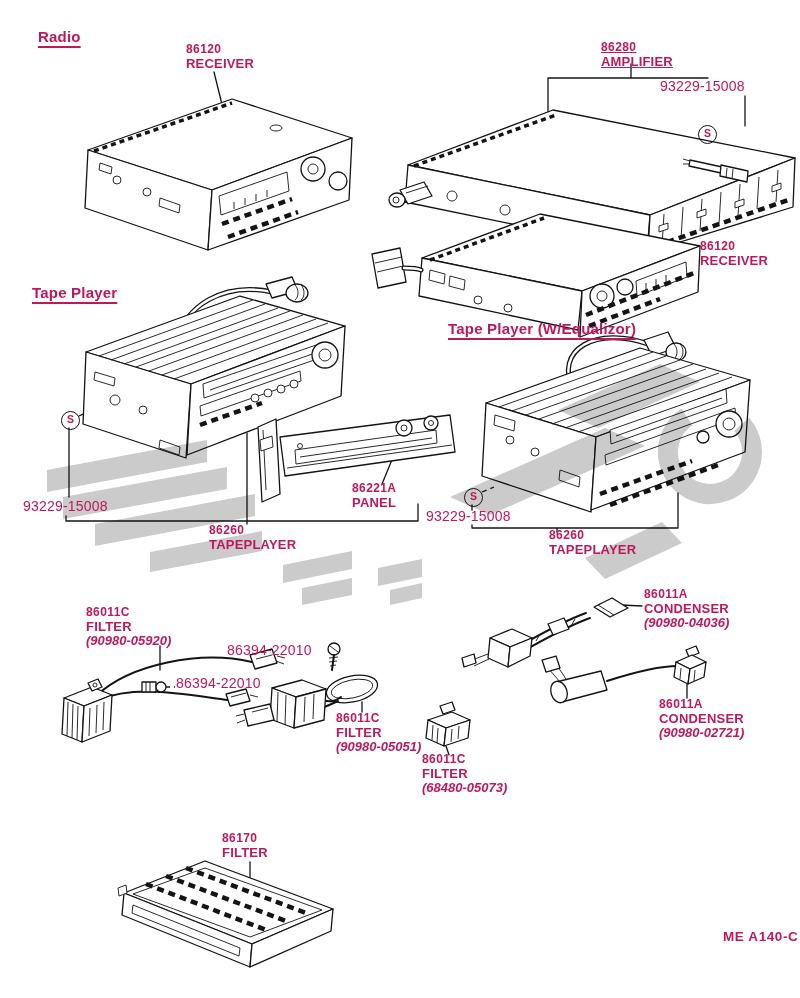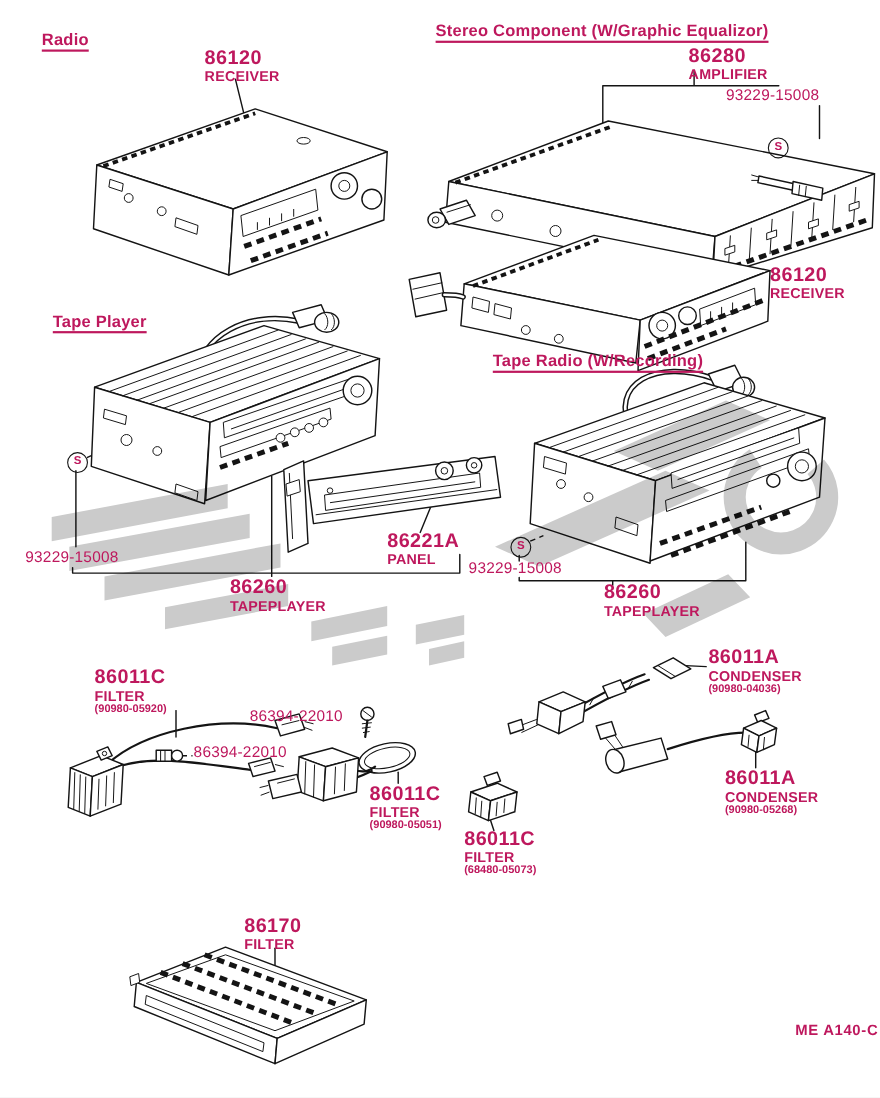--- a/index.html
+++ b/index.html
@@ -4,24 +4,24 @@
 <style>
   html,body{margin:0;padding:0;background:#e8e8e8;}
   #page{position:relative;width:800px;height:998px;background:#ffffff;overflow:hidden;
         font-family:"Liberation Sans","DejaVu Sans",sans-serif;color:#be185d;}
   #art{position:absolute;left:0;top:0;width:800px;height:998px;}
 
   .sec-title{position:absolute;font-weight:bold;font-size:15px;letter-spacing:.2px;
              text-decoration:underline;text-underline-offset:4px;text-decoration-thickness:1.5px;
              white-space:nowrap;z-index:5;}
   .lbl{position:absolute;line-height:1.08;white-space:nowrap;z-index:5;}
-  .lbl .pn{font-size:18px;font-weight:bold;letter-spacing:.4px;display:block;}
+  .lbl .pn{font-size:12px;font-weight:bold;letter-spacing:.4px;display:block;}
   .lbl .pn-sm{font-size:14px;font-weight:normal;letter-spacing:.2px;display:block;}
   .lbl .nm{font-size:13px;font-weight:bold;letter-spacing:.2px;display:block;margin-top:1px;}
-  .lbl .nt{font-size:10px;font-weight:bold;display:block;}
+  .lbl .nt{font-size:13px;font-weight:bold;display:block;font-style:italic;}
   .center{text-align:left;}
   .s-mark{position:absolute;width:17px;height:17px;border:1.7px solid #141414;border-radius:50%;
           font-size:10.5px;font-weight:bold;text-align:center;line-height:14px;z-index:5;
           background:transparent;}
   .footer{position:absolute;font-size:13.5px;font-weight:bold;letter-spacing:.6px;z-index:5;}
 
   
   .ln{stroke:#141414;stroke-width:1.3;fill:none;stroke-linejoin:round;stroke-linecap:round;}
   .thin{stroke:#141414;stroke-width:.9;fill:none;stroke-linejoin:round;}
   .th2{stroke:#141414;stroke-width:2;fill:none;stroke-linecap:round;}
@@ -296,30 +296,29 @@
       <polygon class="wm" points="378,568 422,559 422,577 378,586"></polygon>
       <polygon class="wm" points="390,590 422,583 422,598 390,605"></polygon>
       <polygon class="wm" points="450,497 605,428 645,446 490,515"></polygon>
       <polygon class="wm" points="558,410 660,364 700,382 598,428"></polygon>
       <circle cx="710" cy="452" r="42" fill="none" stroke="#cbcbcb" stroke-width="20" stroke-dasharray="155 60" transform="rotate(25 710 452)"></circle>
       <polygon class="wm" points="585,558 662,522 682,543 605,579"></polygon>
     </g>
   </svg>
 
   <div class="sec-title" style="left:38px;top:28px;">Radio</div>
-  <div class="sec-title" style="left:396px;top:20px;">Stereo Component (W/Graphic Equalizor)</div>
-  <div class="sec-title" style="left:48px;top:284px;">Tape Player</div>
-  <div class="sec-title" style="left:448px;top:320px;">Tape Radio (W/Recording)</div>
+  <div class="sec-title" style="left:32px;top:284px;">Tape Player</div>
+  <div class="sec-title" style="left:448px;top:320px;">Tape Player (W/Equalizor)</div>
 
   <div class="lbl" style="left:186px;top:43px;">
     <span class="pn">86120</span>
     <span class="nm">RECEIVER</span>
   </div>
 
-  <div class="lbl" style="left:626px;top:41px;">
+  <div class="lbl" style="left:601px;top:41px;text-decoration:underline;">
     <span class="pn">86280</span>
     <span class="nm">AMPLIFIER</span>
   </div>
 
   <div class="lbl" style="left:660px;top:79px;">
     <span class="pn-sm">93229-15008</span>
   </div>
 
   <div class="lbl" style="left:700px;top:240px;">
     <span class="pn">86120</span>
@@ -377,21 +376,21 @@
 
   <div class="lbl" style="left:644px;top:588px;">
     <span class="pn">86011A</span>
     <span class="nm">CONDENSER</span>
     <span class="nt">(90980-04036)</span>
   </div>
 
   <div class="lbl" style="left:659px;top:698px;">
     <span class="pn">86011A</span>
     <span class="nm">CONDENSER</span>
-    <span class="nt">(90980-05268)</span>
+    <span class="nt">(90980-02721)</span>
   </div>
 
   <div class="lbl" style="left:222px;top:832px;">
     <span class="pn">86170</span>
     <span class="nm">FILTER</span>
   </div>
 
   <div class="s-mark" style="left:698px;top:125px;">S</div>
   <div class="s-mark" style="left:61px;top:411px;">S</div>
   <div class="s-mark" style="left:464px;top:488px;">S</div>

